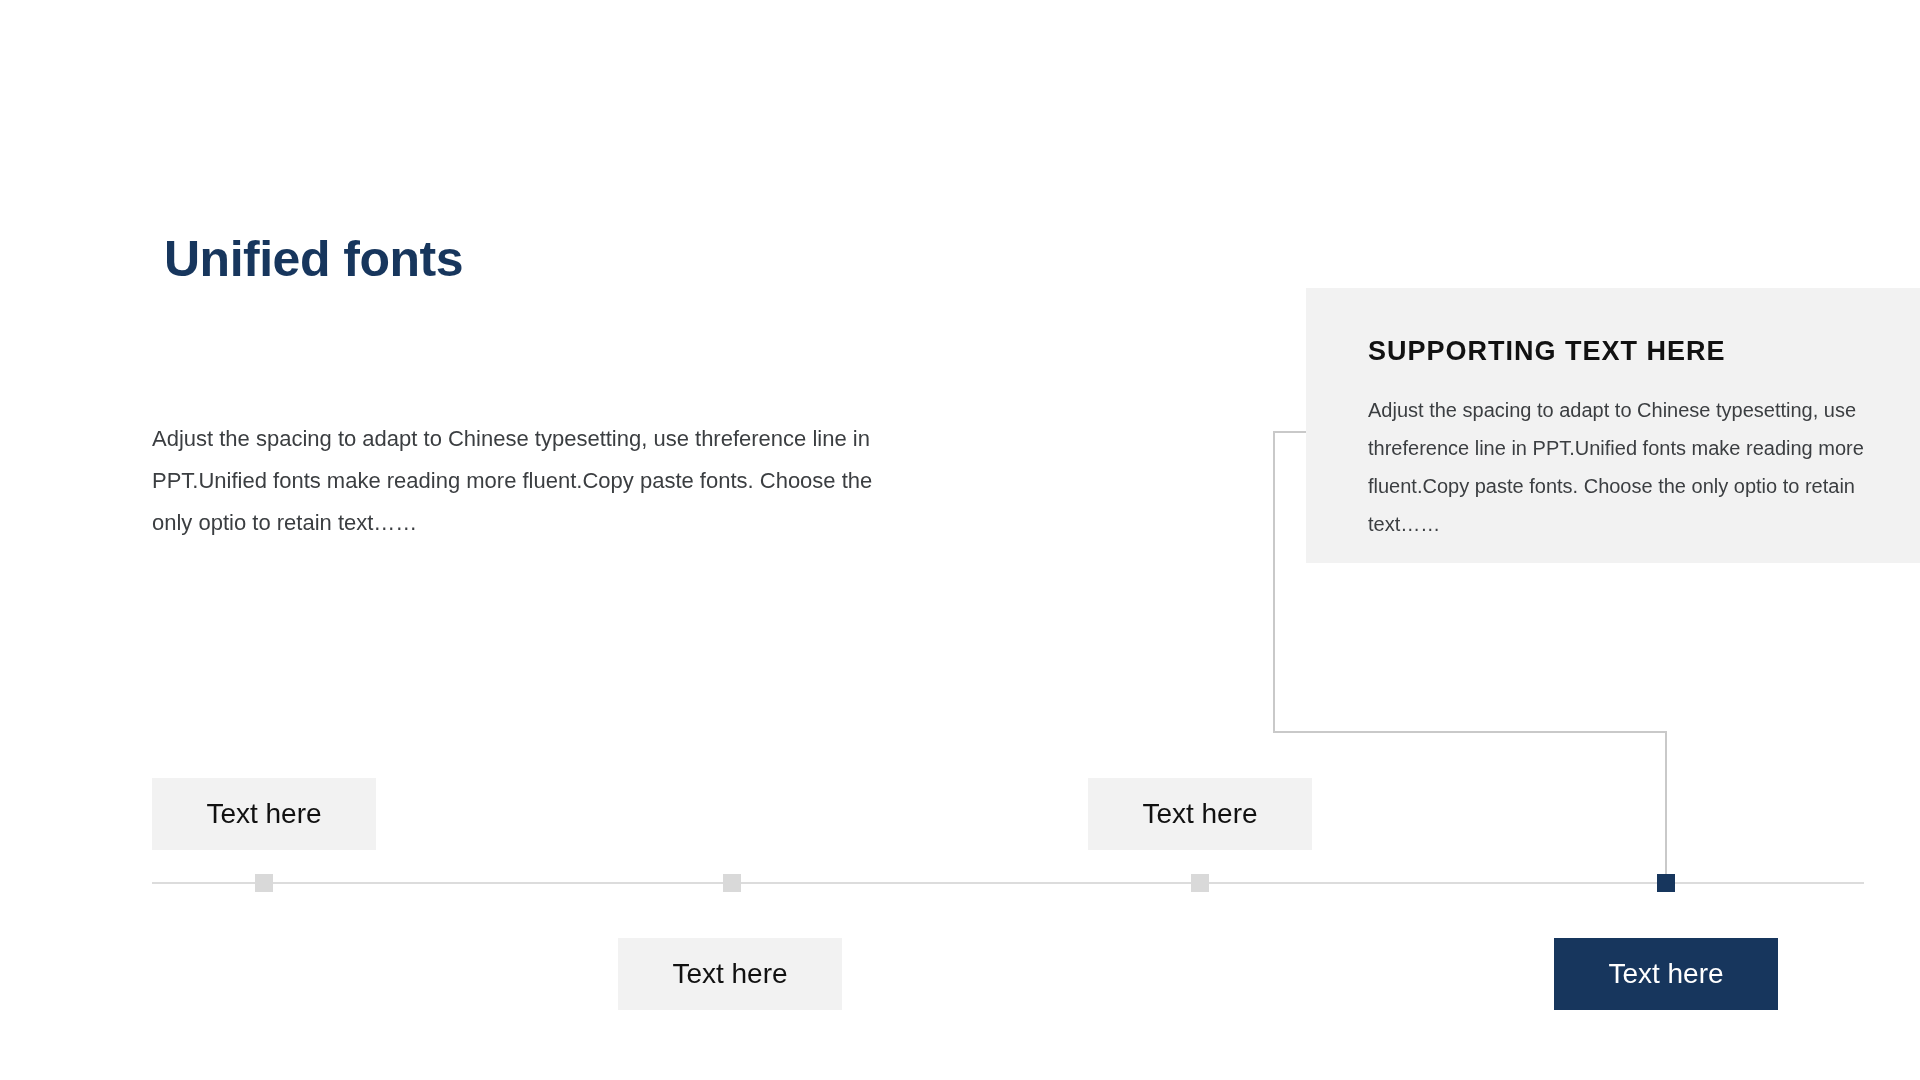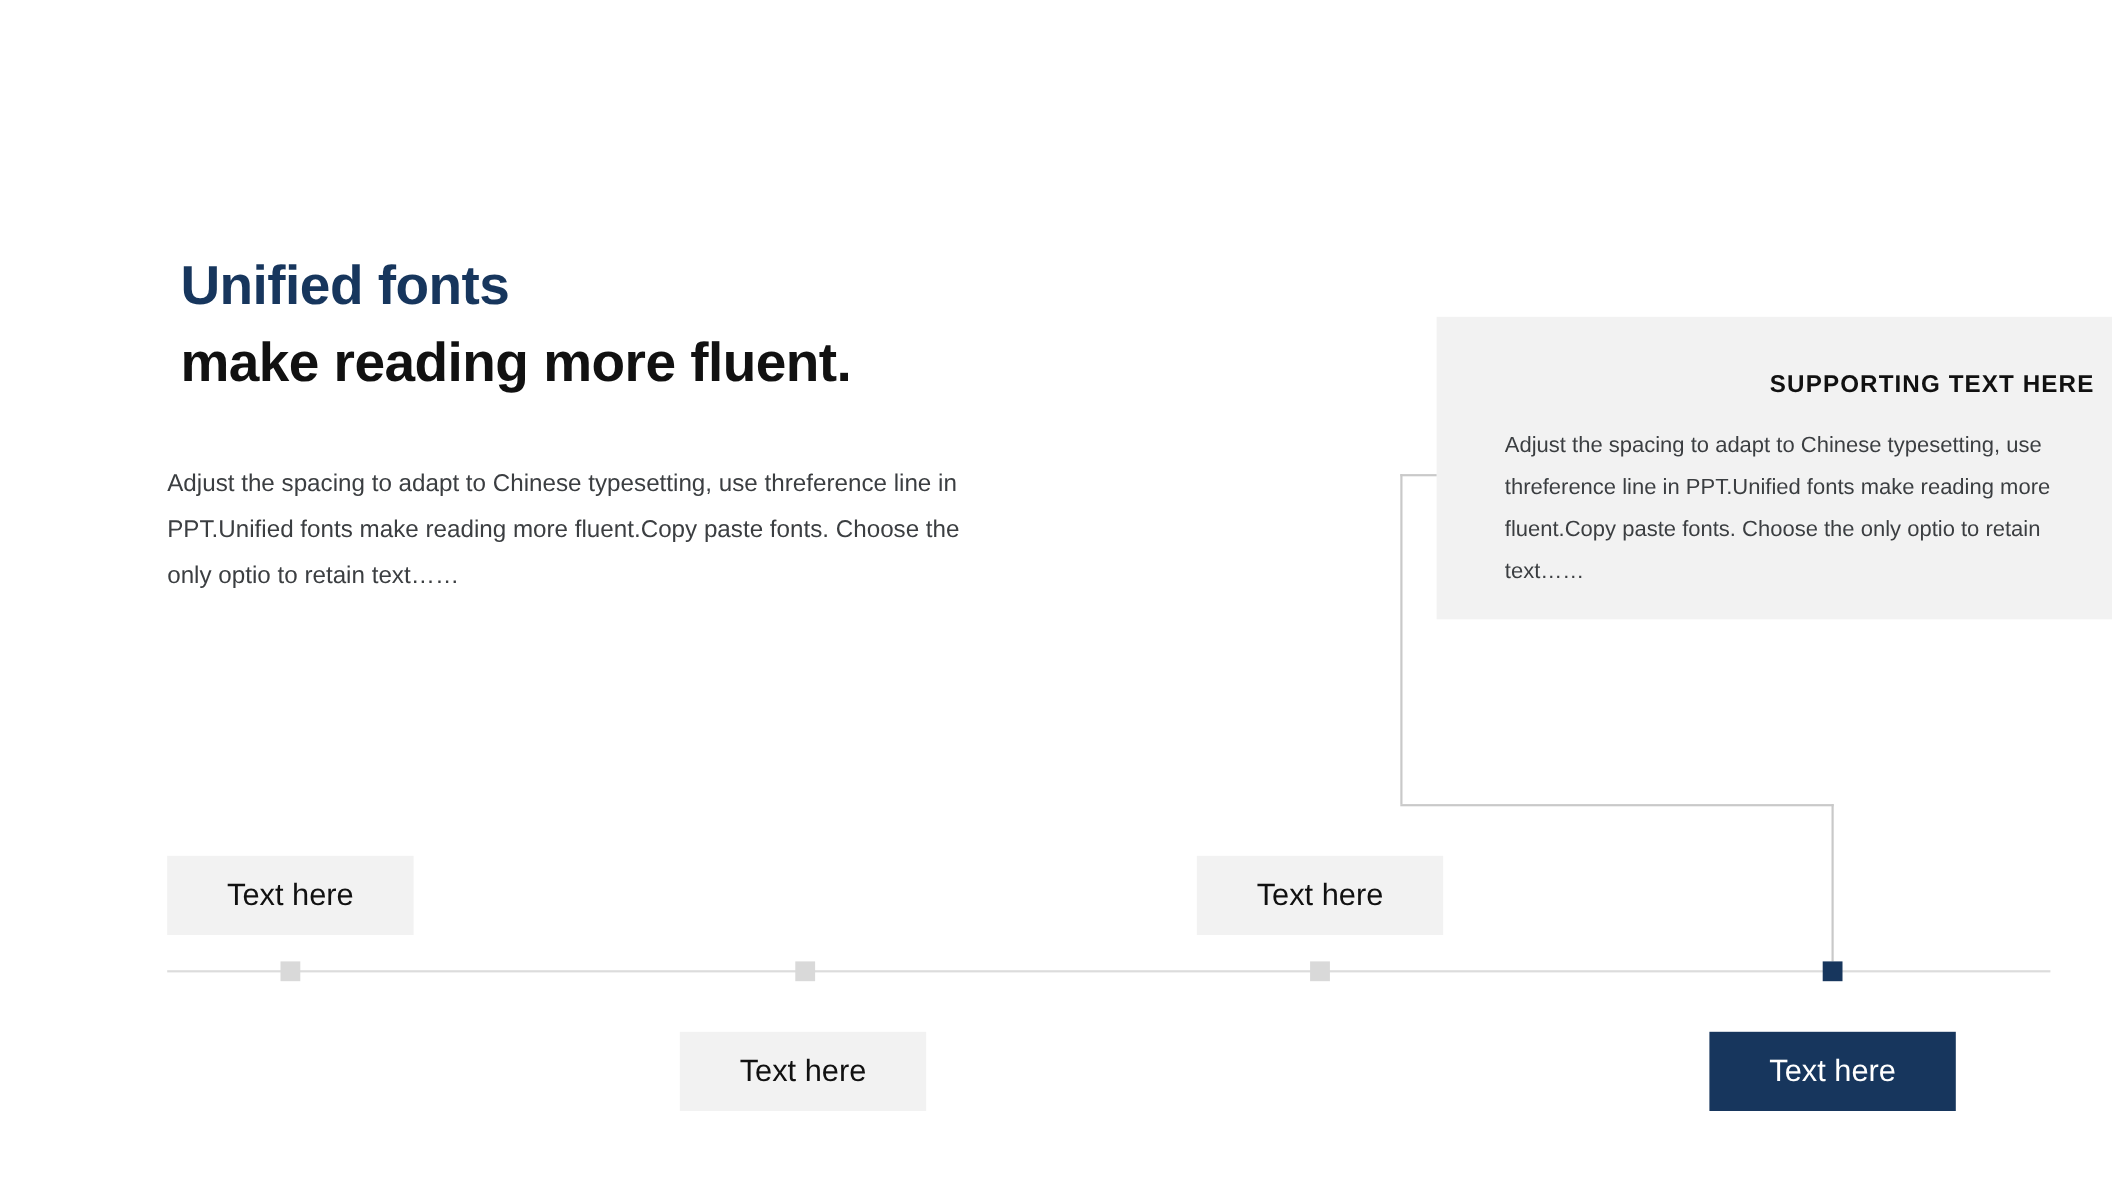--- a/index.html
+++ b/index.html
@@ -6,21 +6,21 @@
   html, body { width: 1920px; height: 1080px; font-family: Arial, Helvetica, sans-serif; background: #ffffff; overflow: hidden; }
   .slide { position: relative; width: 1920px; height: 1080px; }
 
   .title-block { position: absolute; left: 104px; top: 170px; }
   .title-line1 { font-size: 50px; font-weight: 700; color: #17365d; letter-spacing: -0.5px; }
   .title-line2 { font-size: 50px; font-weight: 700; color: #111; letter-spacing: -0.5px; margin-top: 6px; }
 
   .body-text { position: absolute; left: 104px; top: 370px; width: 760px; color: #3b3e41; font-size: 22px; line-height: 42px; }
 
   .support-box { position: absolute; left: 1258px; top: 240px; width: 660px; height: 275px; background: #f2f2f2; padding: 36px 50px 36px 50px; }
-  .support-title { font-size: 22px; font-weight: 700; letter-spacing: 1px; color: #111; margin-bottom: 24px; text-align: right; }
+  .support-title { font-size: 27px; font-weight: 700; letter-spacing: 1px; color: #111; margin-bottom: 24px; }
   .support-body { font-size: 20px; line-height: 38px; color: #3b3e41; }
 
   
   .connector-v1 { position: absolute; left: 1225px; top: 383px; width: 2px; height: 300px; background: #c9c9c9; }
   .connector-h  { position: absolute; left: 1225px; top: 683px; width: 394px; height: 2px; background: #c9c9c9; }
   .connector-v2 { position: absolute; left: 1617px; top: 683px; width: 2px; height: 143px; background: #c9c9c9; }
 
   
   .support-hair { position: absolute; left: 1225px; top: 383px; width: 33px; height: 2px; background: #c9c9c9; }
 
@@ -44,21 +44,20 @@
   .p3 { left: 1040px; top: 730px; width: 224px; }
   .p4 { left: 1506px; top: 890px; width: 224px; }
 </style>
 </head>
 <body>
 
 <div class="slide">
 
   <div class="title-block">
     <div class="title-line1">Unified fonts</div>
-    <div class="title-line2">make reading more fluent.</div>
   </div>
 
   <div class="body-text">Adjust the spacing to adapt to Chinese typesetting, use threference line in PPT.Unified fonts make reading more fluent.Copy paste fonts. Choose the only optio to retain text……</div>
 
   <div class="support-box">
     <div class="support-title">SUPPORTING TEXT HERE</div>
     <div class="support-body">Adjust the spacing to adapt to Chinese typesetting, use threference line in PPT.Unified fonts make reading more fluent.Copy paste fonts. Choose the only optio to retain text……</div>
   </div>
 
   <div class="support-hair"></div>

